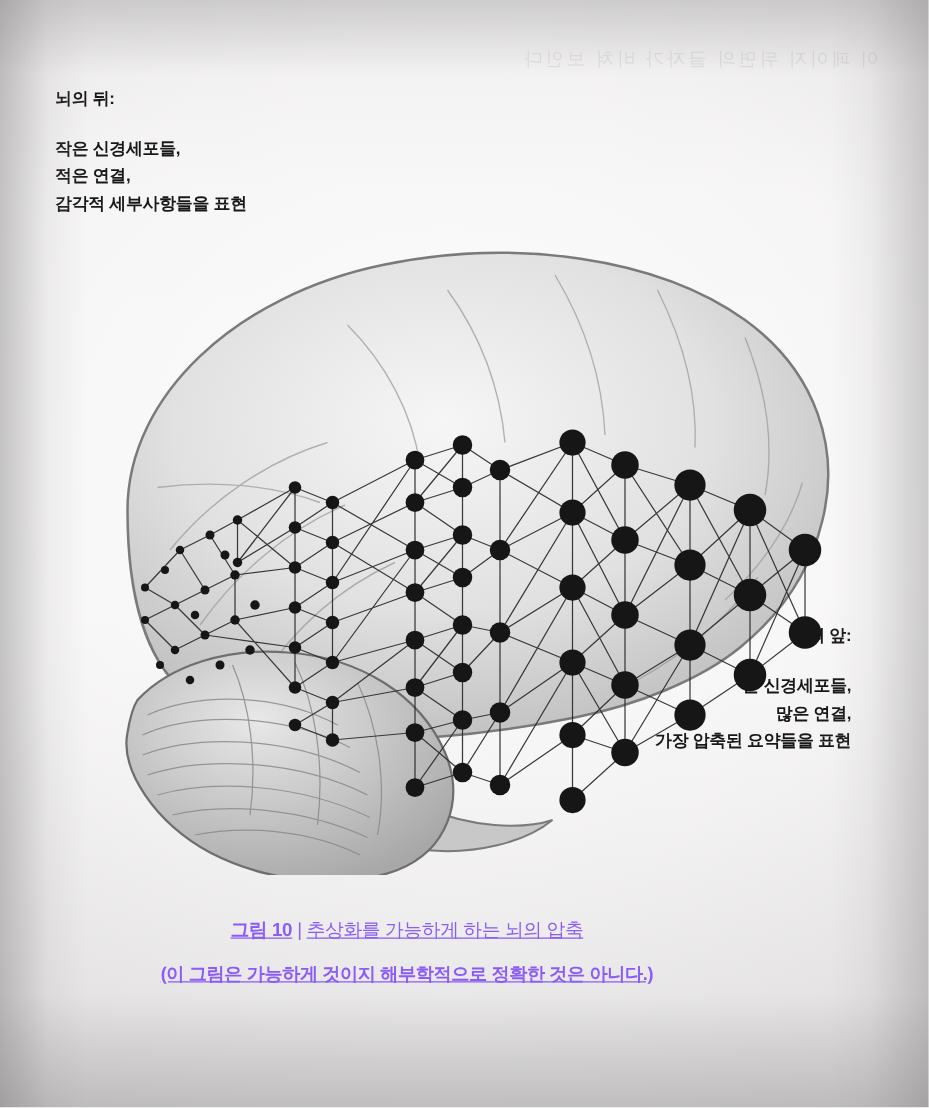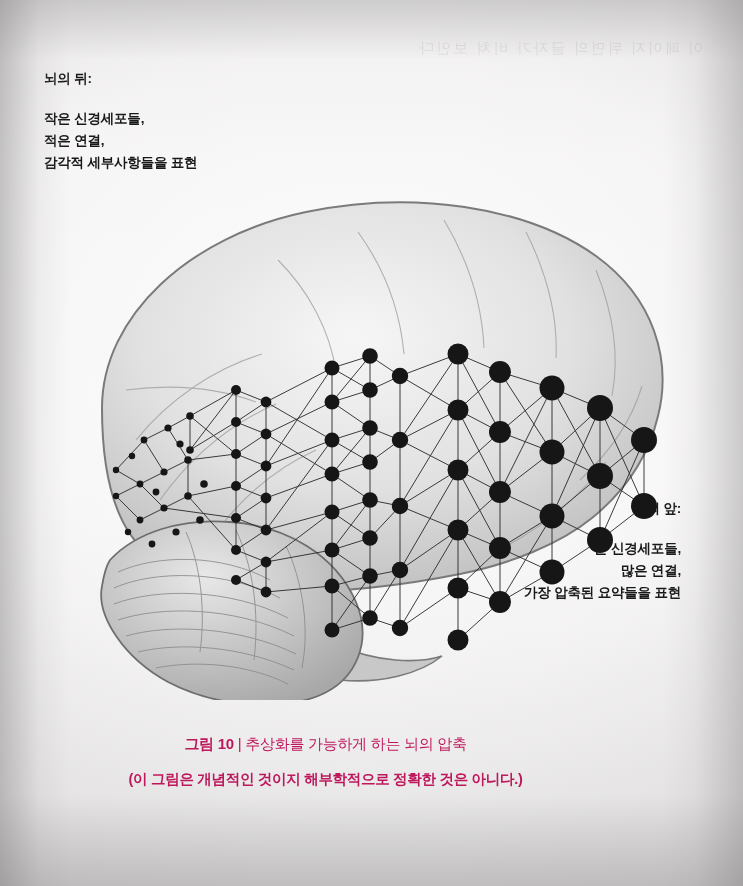--- a/index.html
+++ b/index.html
@@ -80,21 +80,22 @@
     height: 560px;
   }
   #brain-figure svg { display: block; }
 
   
   .caption {
     position: absolute;
     left: 0;
     width: 651px;
     text-align: center;
-    color: #be185d;
+    color: #8b5cf6;
+    text-decoration: underline;
   }
   #caption-main {
     top: 735px;
     font-size: 15px;
     font-weight: 400;
     letter-spacing: -0.3px;
   }
   #caption-main .bold {
     font-weight: 800;
   }
@@ -365,19 +366,19 @@
           <circle cx="604" cy="300" r="13"></circle>
             <circle cx="604" cy="366" r="13"></circle>
         </g>
       </g>
     </svg>
   </div>
 
   <div class="caption" id="caption-main">
     <span class="bold">그림 10</span><span class="sep">|</span><span>추상화를 가능하게 하는 뇌의 압축</span>
   </div>
-  <div class="caption" id="caption-note">(이 그림은 개념적인 것이지 해부학적으로 정확한 것은 아니다.)</div>
+  <div class="caption" id="caption-note">(이 그림은 가능하게 것이지 해부학적으로 정확한 것은 아니다.)</div>
 
   <div class="shadow-left"></div>
   <div class="shadow-right"></div>
   <div class="shadow-top"></div>
   <div class="shadow-bottom"></div>
 </div>
 
 </body></html>

